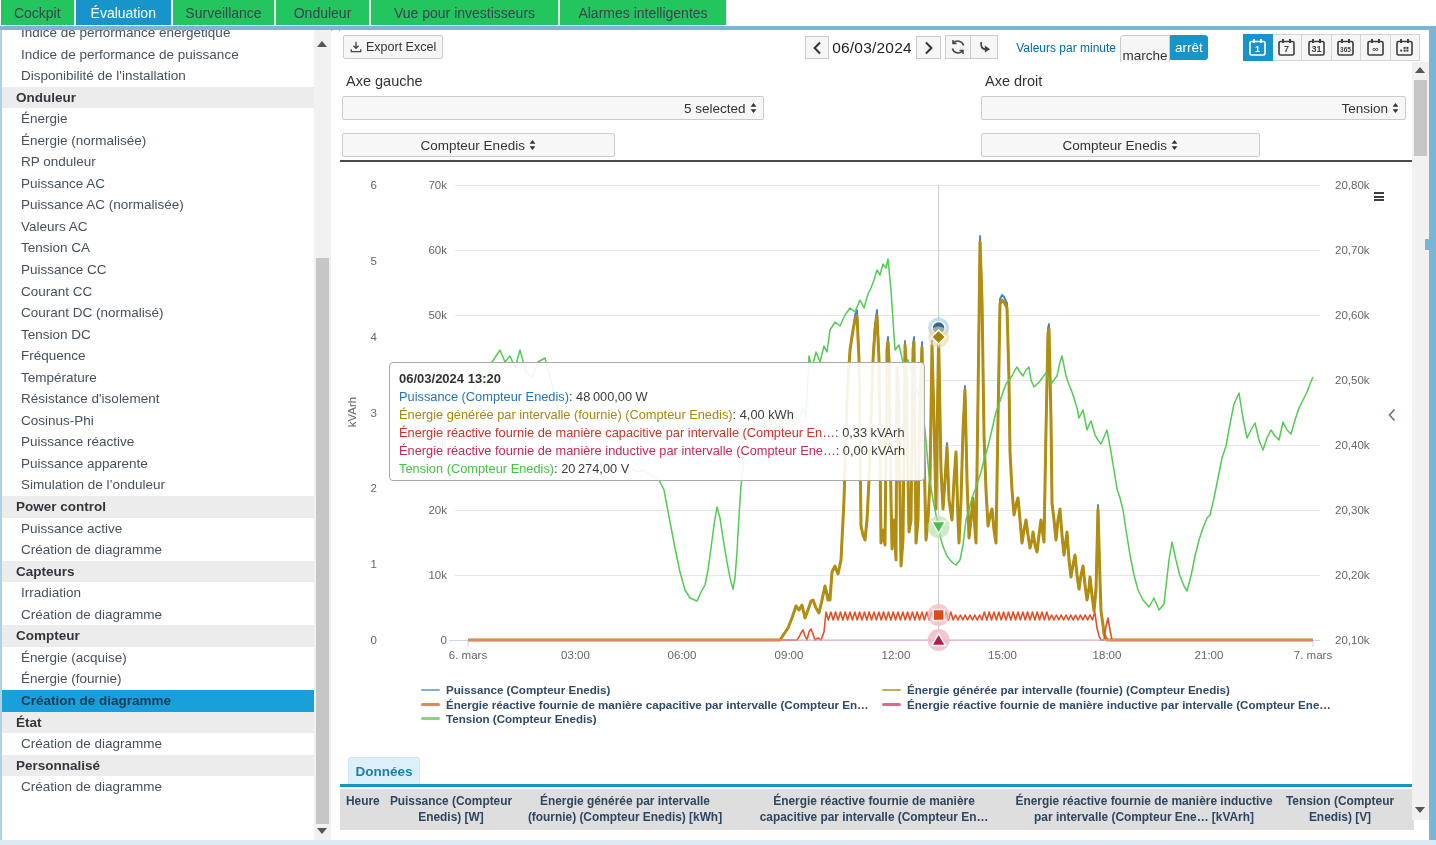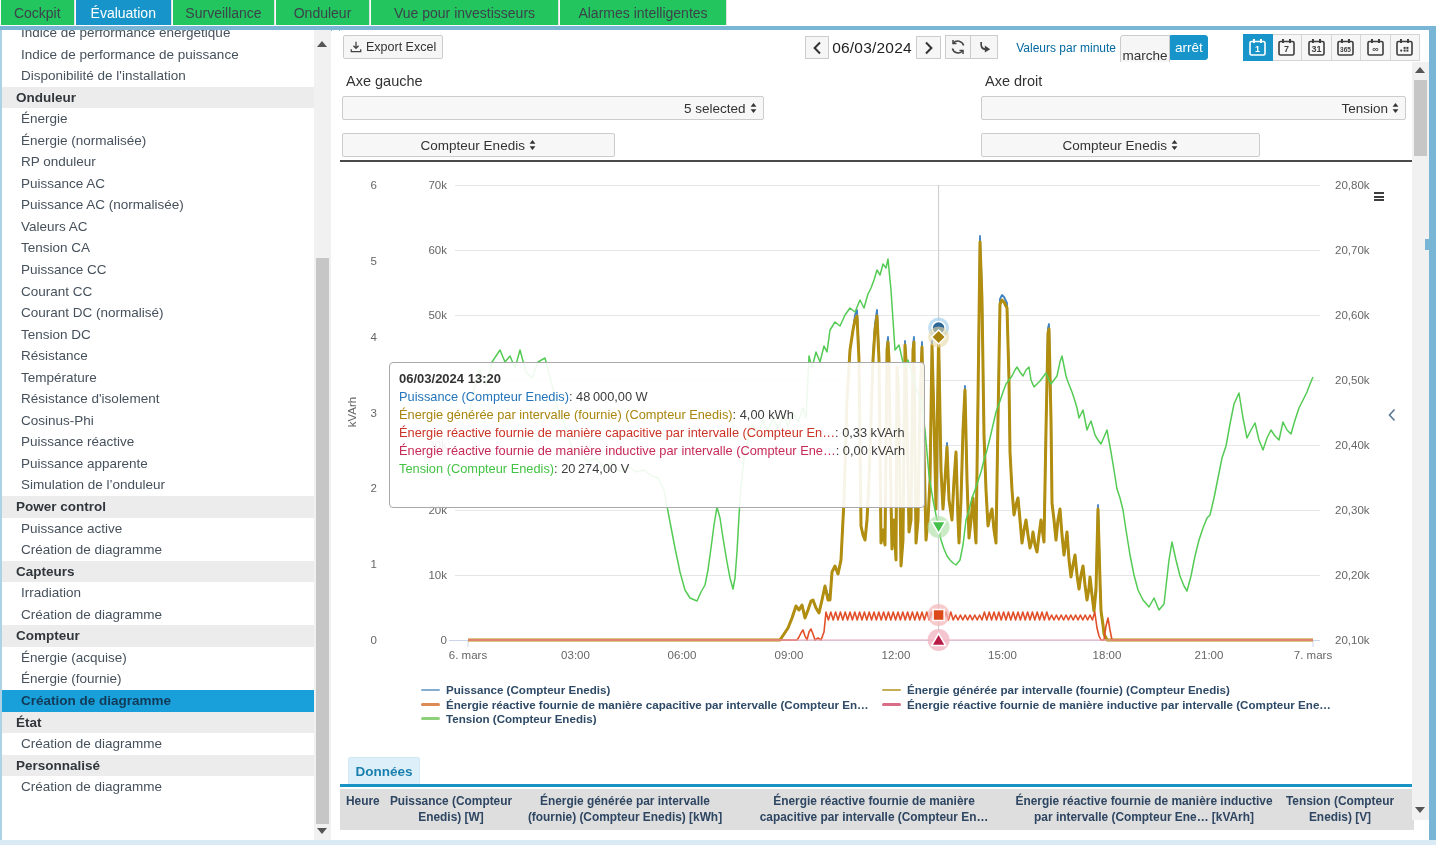--- a/index.html
+++ b/index.html
@@ -39,21 +39,21 @@
 #arret{position:absolute;left:830px;top:5px;width:38px;height:24.5px;background:#1795ca;border-color:#1795ca;color:#fff;border-radius:0 3px 3px 0;font-size:13.5px}
 #calgroup{position:absolute;left:903px;top:4px;height:27px;display:flex}
 .cbtn{width:29.5px;height:27px;background:#f6f6f6;border:1px solid #d4d4d4;border-left:none;display:flex;align-items:center;justify-content:center}
 .cbtn:first-child{border-left:1px solid #d4d4d4}
 .cbtn.cact{background:#1795ca;border-color:#1795ca}
 
 #axespanel{position:absolute;left:340px;top:62px;width:1074px;height:100px;background:#fff;border-bottom:2px solid #4a4a4a}
 .axlabel{position:absolute;top:11px;font-size:14.5px;color:#333}
 .selbox{position:absolute;height:24px;background:#f7f7f7;border:1px solid #ccc;border-radius:2px;font-size:13.5px;color:#333;display:flex;align-items:center}
 
-#tooltip{position:absolute;left:389px;top:362px;width:536px;height:146px;background:rgba(255,255,255,0.9);border:1px solid #a9a9a9;border-radius:4px;padding:7px 0 0 9px;font-size:12.8px;color:#3c3c3c;line-height:17.9px}
+#tooltip{position:absolute;left:389px;top:362px;width:536px;height:119px;background:rgba(255,255,255,0.9);border:1px solid #a9a9a9;border-radius:4px;padding:7px 0 0 9px;font-size:12.8px;color:#3c3c3c;line-height:17.9px}
 #tooltip b.tt{font-size:13px;color:#333}
 
 .leg{position:absolute;font-size:11.6px;font-weight:bold;color:#2e4a66;white-space:nowrap;line-height:13px}
 .dash{display:inline-block;width:19px;height:2.6px;border-radius:2px;vertical-align:2.6px;margin-right:6px}
 
 #dontab{position:absolute;left:348px;top:757px;width:72px;height:27px;background:#ddf0fa;color:#1b7fae;font-size:13.5px;font-weight:bold;display:flex;align-items:center;justify-content:center;border:1px solid #cfe8f4;border-bottom:none;border-radius:3px 3px 0 0}
 #donline{position:absolute;left:340px;top:784px;width:1074px;height:2.5px;background:#1992c4}
 #thead{position:absolute;left:340px;top:789px;width:1074px;height:41px;background:#dedede}
 .th{position:absolute;top:794px;font-size:11.9px;font-weight:bold;color:#2e4662;text-align:center;line-height:15.7px;white-space:nowrap}
 #hamb{position:absolute;left:1374px;top:192px;width:10px;height:10px}
@@ -80,21 +80,21 @@
 <div class="it">Énergie (normalisée)</div>
 <div class="it">RP onduleur</div>
 <div class="it">Puissance AC</div>
 <div class="it">Puissance AC (normalisée)</div>
 <div class="it">Valeurs AC</div>
 <div class="it">Tension CA</div>
 <div class="it">Puissance CC</div>
 <div class="it">Courant CC</div>
 <div class="it">Courant DC (normalisé)</div>
 <div class="it">Tension DC</div>
-<div class="it">Résistance</div>
+<div class="it">Fréquence</div>
 <div class="it">Température</div>
 <div class="it">Résistance d'isolement</div>
 <div class="it">Cosinus-Phi</div>
 <div class="it">Puissance réactive</div>
 <div class="it">Puissance apparente</div>
 <div class="it">Simulation de l’onduleur</div>
 <div class="hd">Power control</div>
 <div class="it">Puissance active</div>
 <div class="it">Création de diagramme</div>
 <div class="hd">Capteurs</div>

